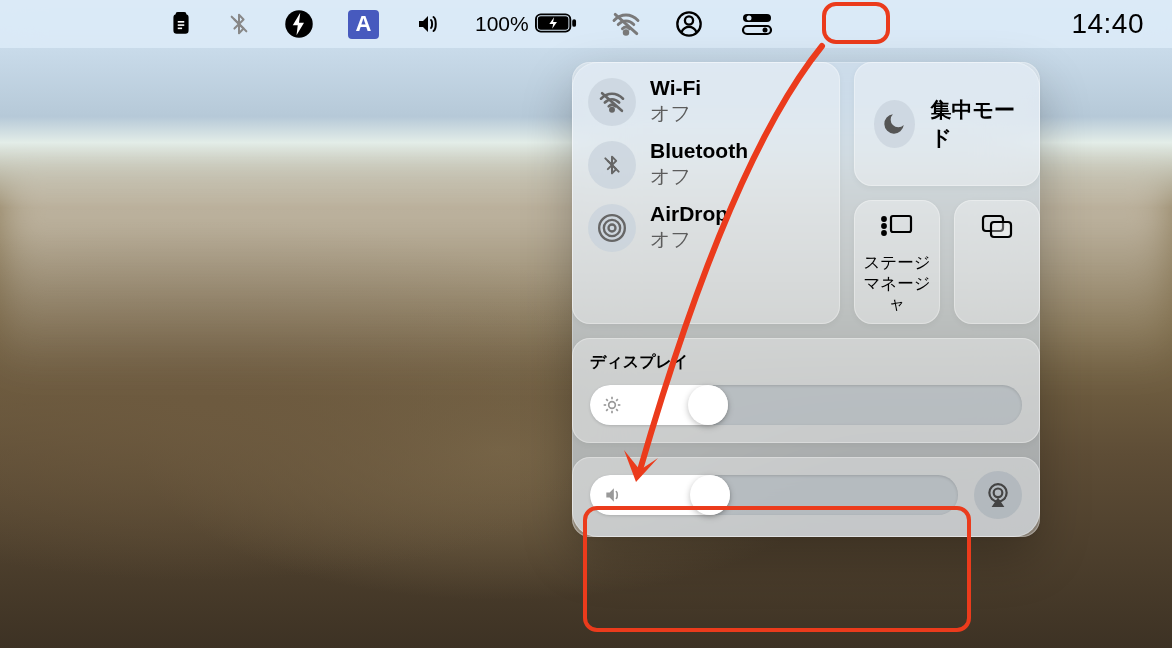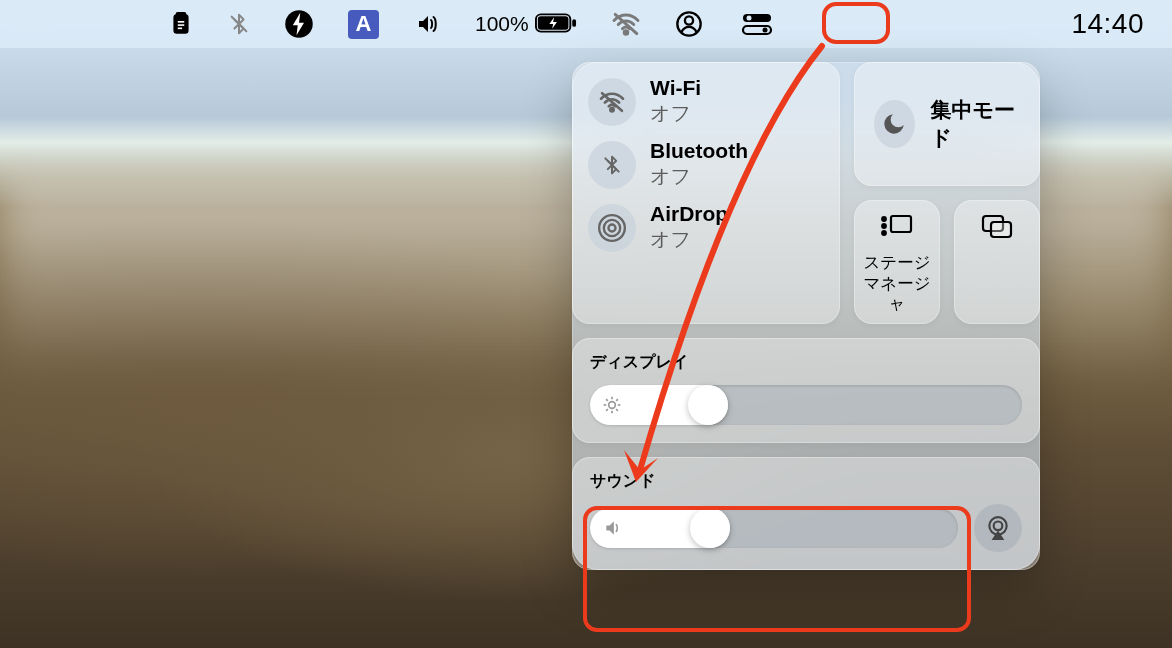--- a/index.html
+++ b/index.html
@@ -289,21 +289,20 @@
               <line x1="5" y1="19" x2="7" y2="17"></line>
               <line x1="17" y1="7" x2="19" y2="5"></line>
             </svg>
         </div>
         <div class="knob" style="left:calc(32% - 40px);"></div>
       </div>
     </div>
   </div>
 
   <div class="tile slider-section" style="position:relative;">
-    <div class="hdr">サウンド</div>
     <div class="slider-wrap">
       <div class="slider" style="flex:1;">
         <div class="fill" style="width:38%;">
           <svg width="22" height="20" viewBox="0 0 24 24" fill="#999">
               <path d="M4 9v6h4l5 5V4L8 9H4z"></path>
               <path d="M16 8c1.5 1 1.5 7 0 8" fill="none" stroke="#999" stroke-width="2" stroke-linecap="round"></path>
             </svg>
         </div>
         <div class="knob" style="left:calc(38% - 40px);"></div>
       </div>

